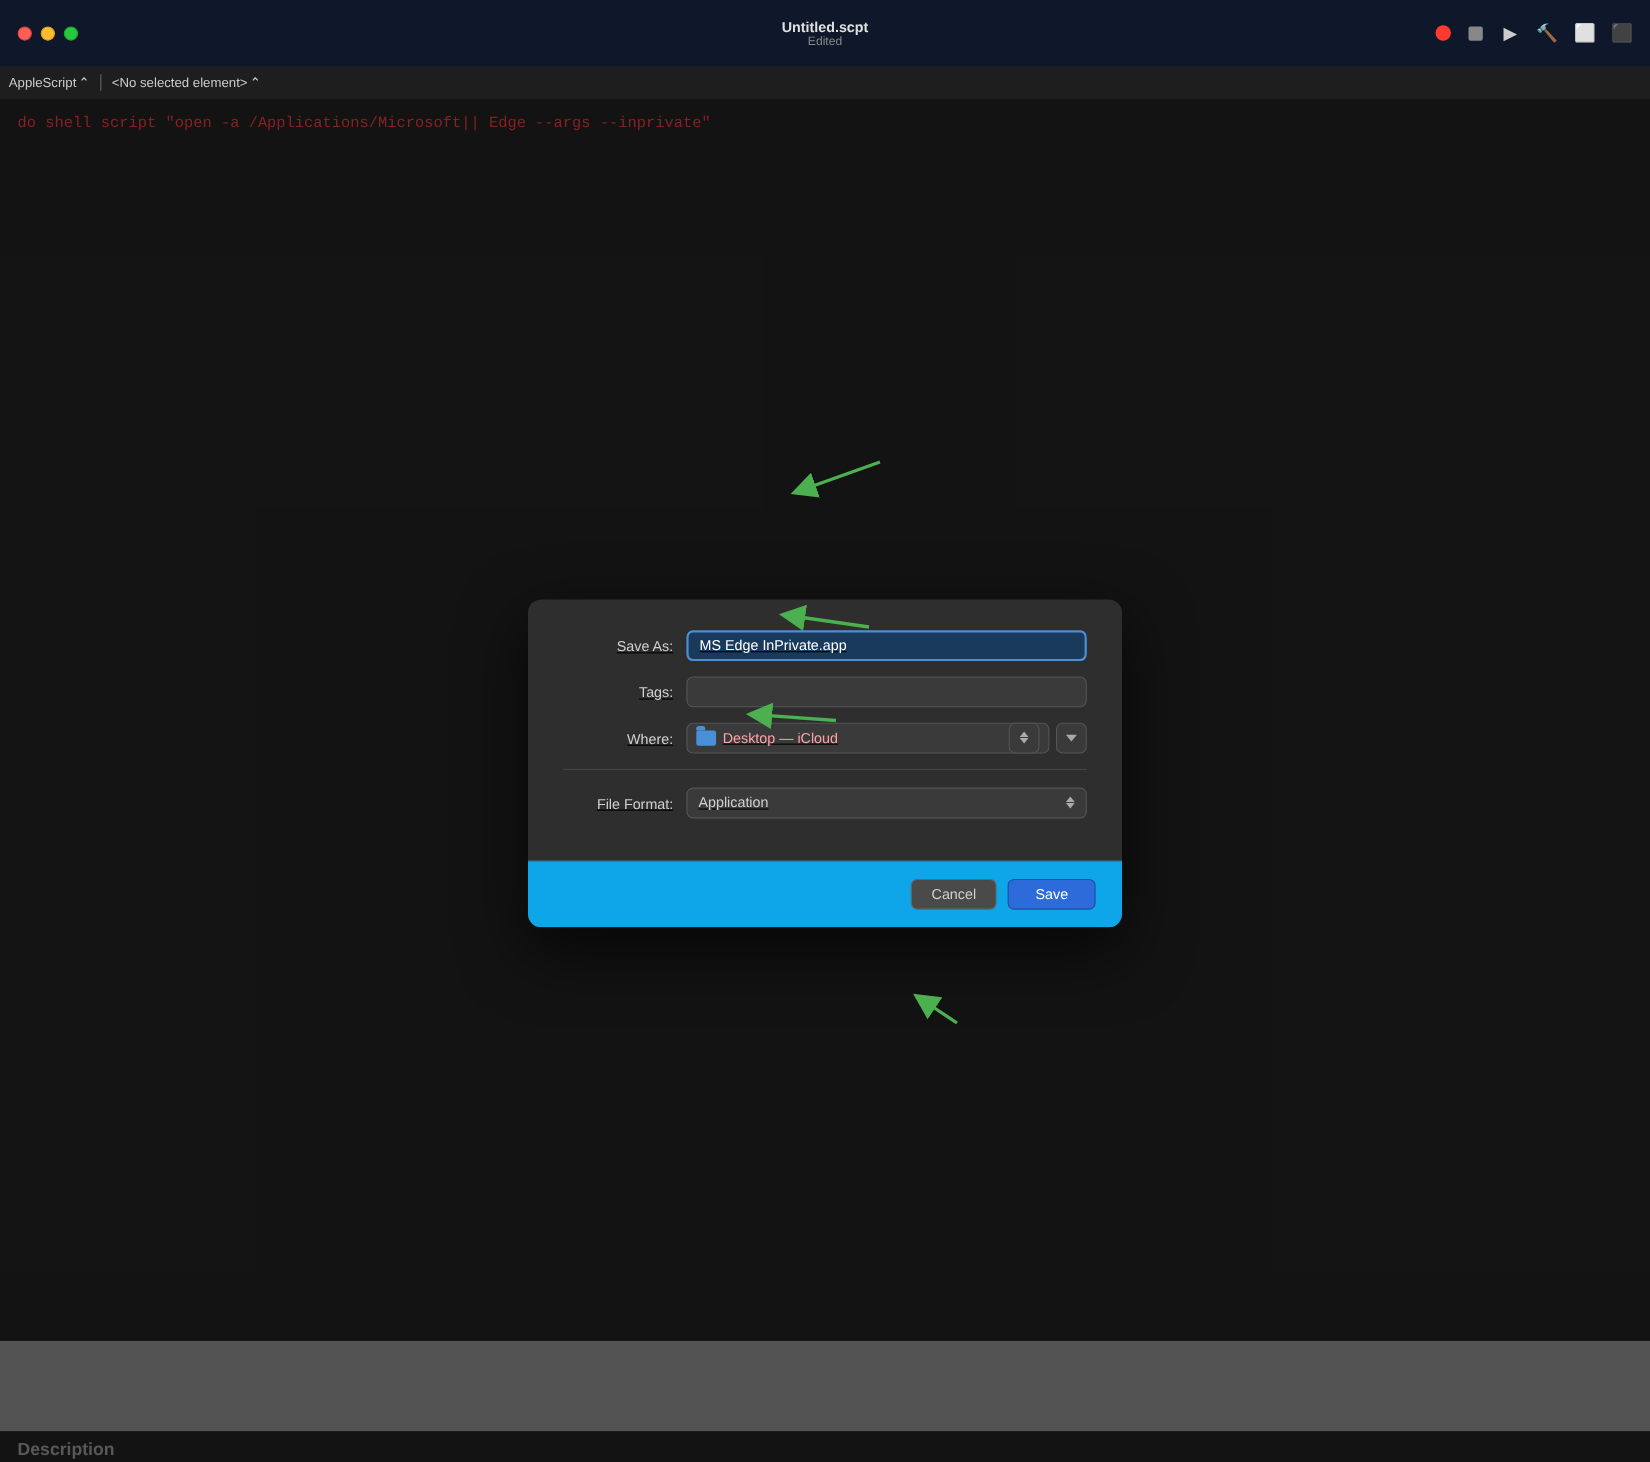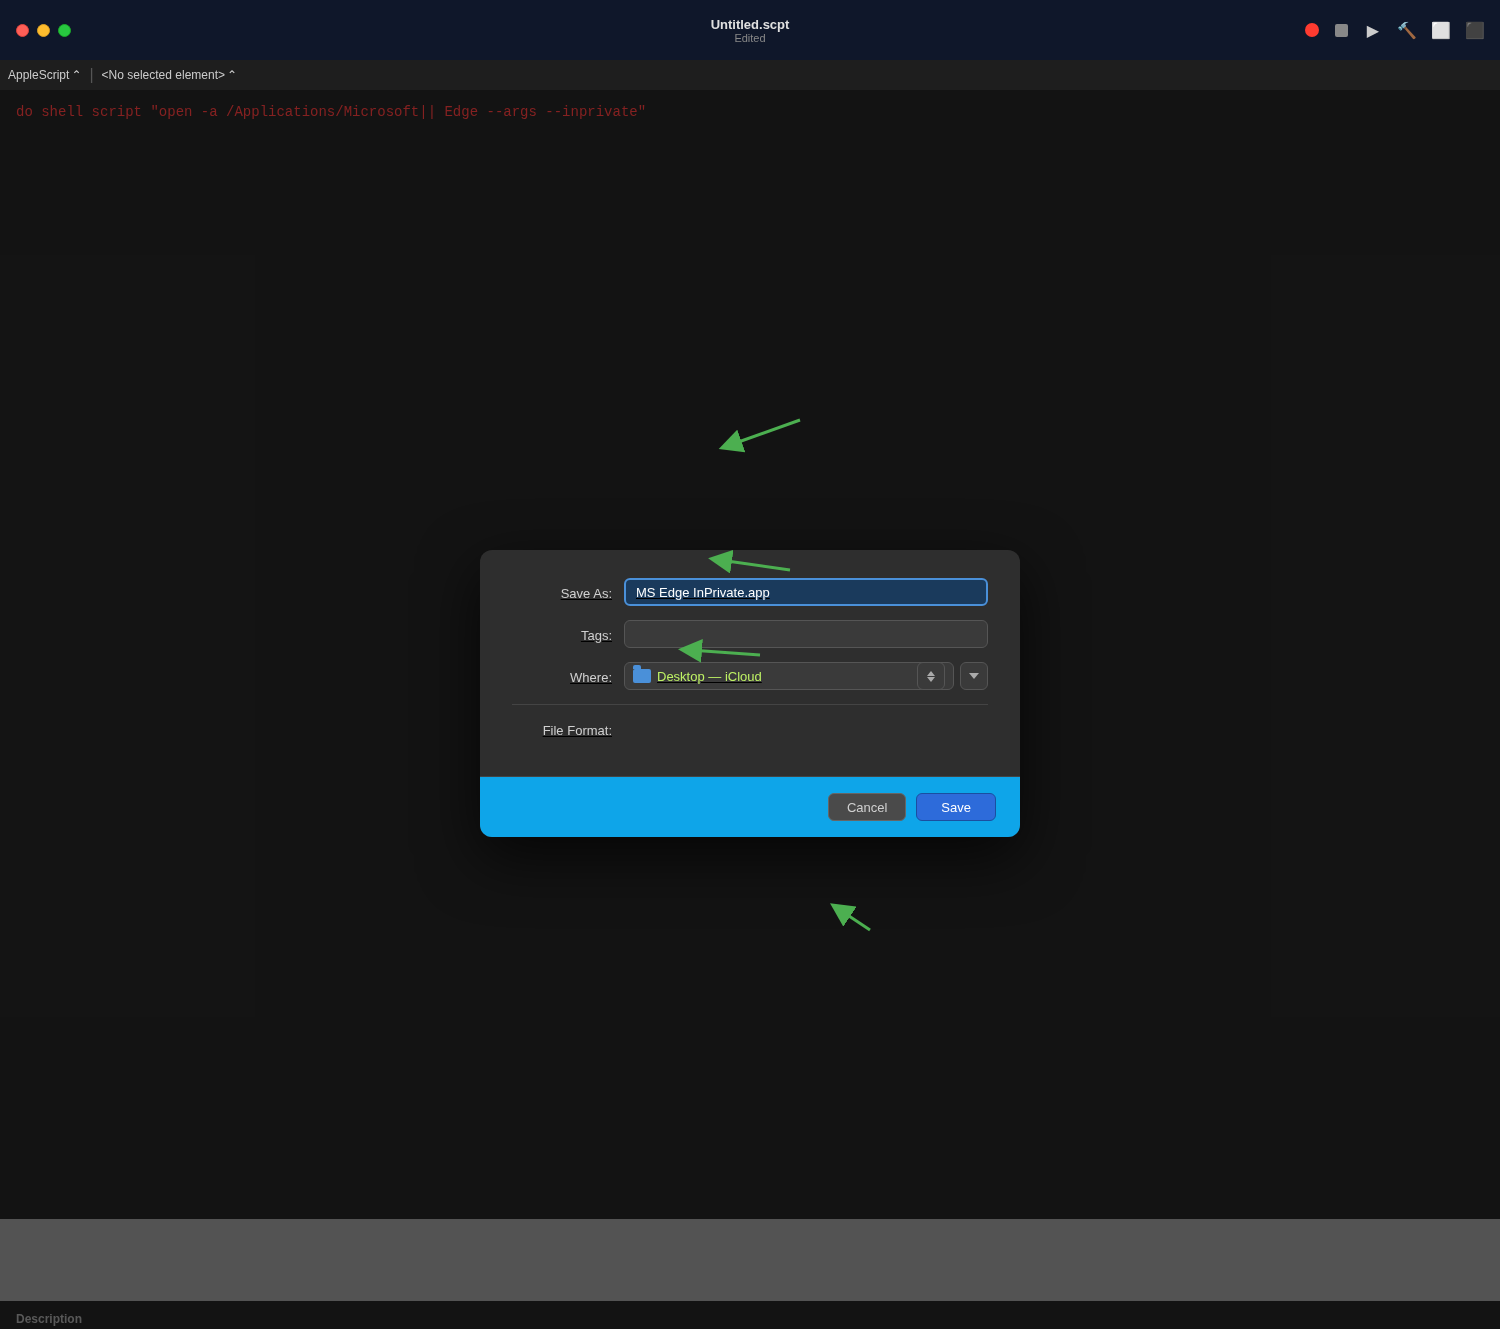--- a/index.html
+++ b/index.html
@@ -132,21 +132,21 @@
       bottom: 0;
       width: 100%;
       height: 36px;
       background: #1e1e1e;
       display: flex;
       align-items: center;
       padding: 0 16px;
     }
 
     .description-label {
-      font-size: 12px;
+      font-size: 16px;
       font-weight: 600;
       color: #888;
     }
 
     
     .overlay {
       position: absolute;
       top: 0;
       left: 0;
       width: 100%;
@@ -219,21 +219,21 @@
     }
 
     .where-select {
       flex: 1;
       height: 28px;
       background: #3a3a3a;
       border: 1px solid #555;
       border-radius: 6px;
       padding: 0 8px;
       font-size: 13px;
-      color: #bef264;
+      color: #fca5a5;
       display: flex;
       align-items: center;
       justify-content: space-between;
       cursor: pointer;
       text-align: center;
     }
 
     .where-select-inner {
       display: flex;
       align-items: center;
@@ -494,20 +494,27 @@
             <div class="expand-btn">
               <div class="chevron-down"></div>
             </div>
           </div>
         </div>
 
         <div class="divider"></div>
 
         <div class="dialog-row">
           <span class="dialog-label">File Format:</span>
+          <div class="format-select">
+            <span>Application</span>
+            <div class="format-stepper">
+              <div class="stepper-arrow-up"></div>
+              <div class="stepper-arrow-down"></div>
+            </div>
+          </div>
         </div>
 
 
       </div>
 
       <div class="dialog-footer">
         <button class="btn-cancel">Cancel</button>
         <button class="btn-save">Save</button>
       </div>
     </div>

